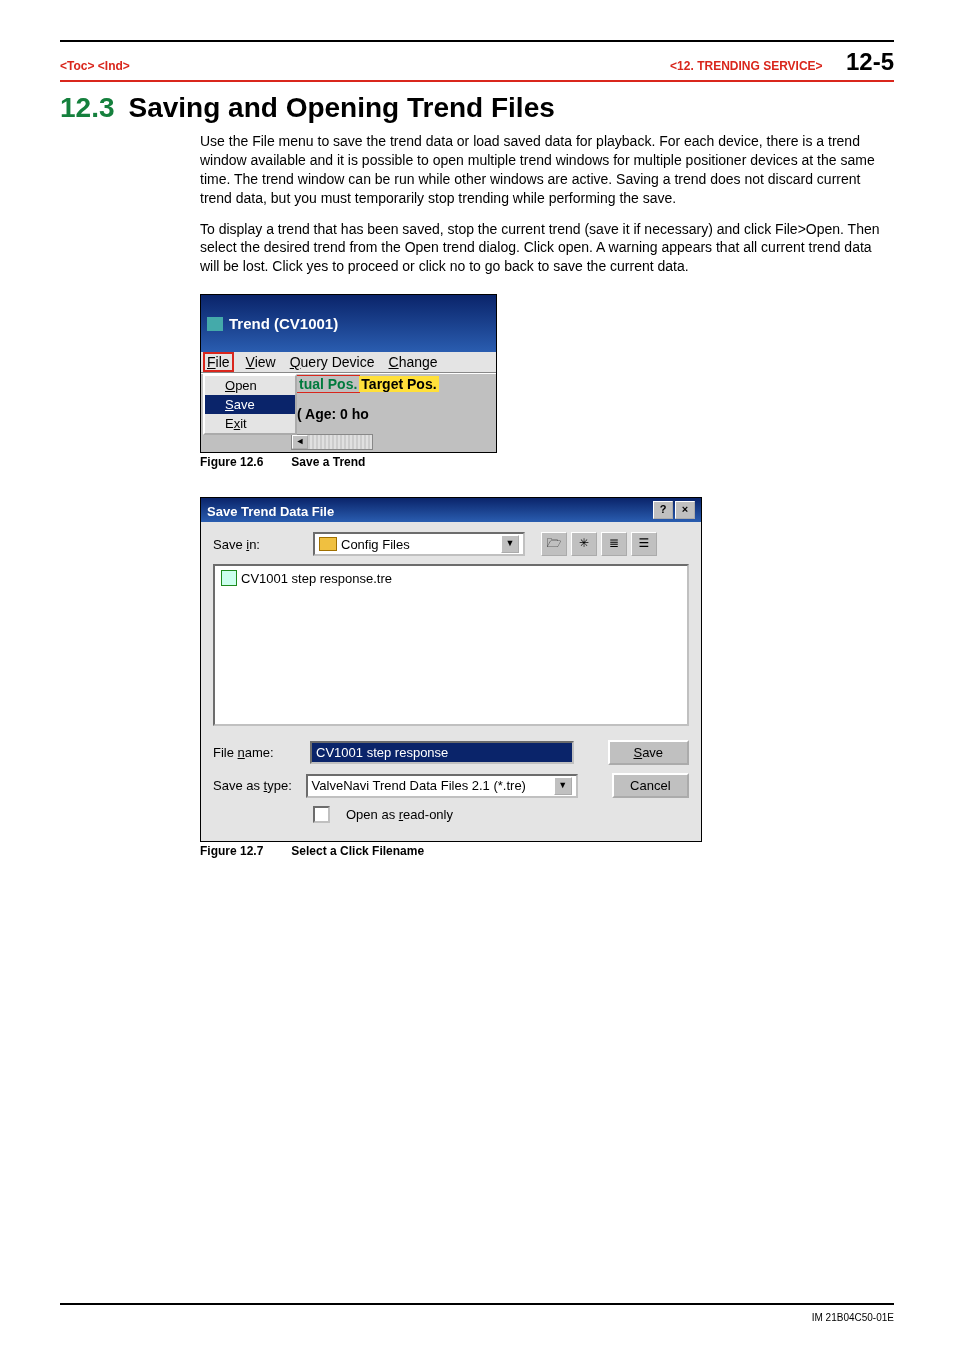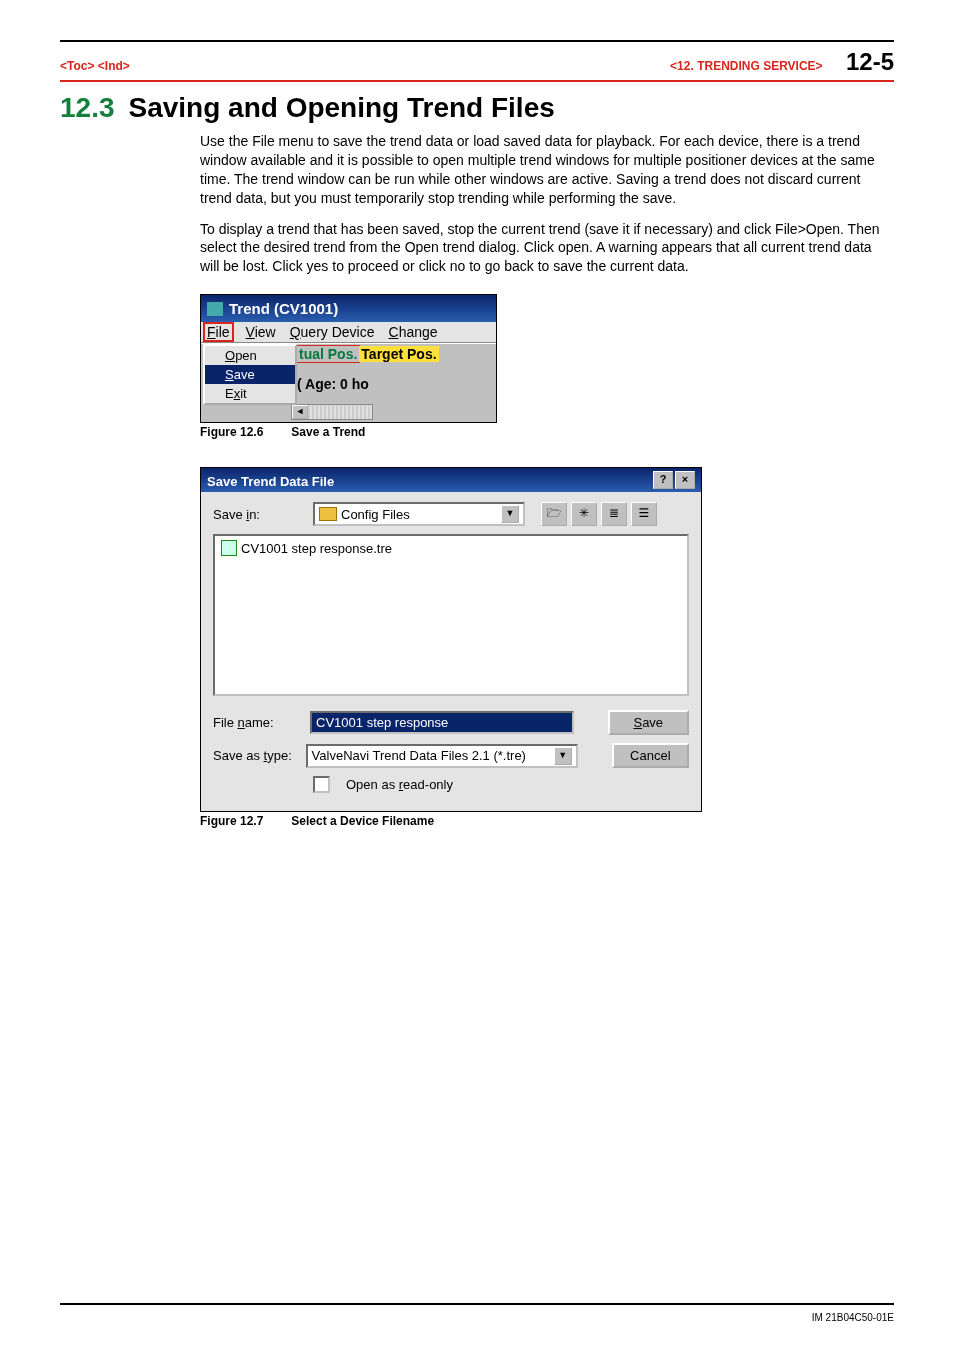--- a/index.html
+++ b/index.html
@@ -60,21 +60,21 @@
     width: 295px;
     border: 1px solid #000;
     font-family: Tahoma, Arial, sans-serif;
     background:#c0c0c0;
   }
   .titlebar {
     background: linear-gradient(#0a246a,#2a5db0);
     color: #fff;
     font-weight: bold;
     font-size: 15px;
-    padding: 5px 6px;
+    padding: 20px 6px;
     display: flex;
     align-items: center;
   }
   .titlebar .app-icon {
     width: 16px; height: 14px;
     background:#4aa; margin-right:6px;
   }
   .menubar {
     background: #e4e4e4;
     font-size: 14px;
@@ -335,19 +335,19 @@
           </span>
           <span class="dlg-btn">Cancel</span>
         </div>
         <div class="dlg-row" style="margin-left:100px;">
           <span class="checkbox"></span>
           <span>Open as <u>r</u>ead-only</span>
         </div>
       </div>
     </div>
     <div class="fig-caption">
-      <span class="fignum">Figure 12.7</span><span>Select a Device Filename</span>
+      <span class="fignum">Figure 12.7</span><span>Select a Click Filename</span>
     </div>
   </div>
 
   <div class="footer-rule"></div>
   <div class="footer-text">IM 21B04C50-01E</div>
 </div>
 
 </body></html>

